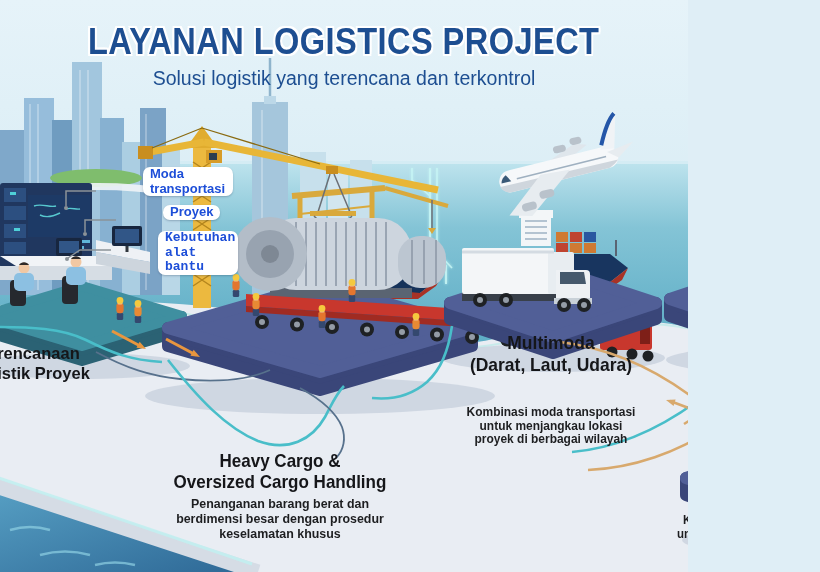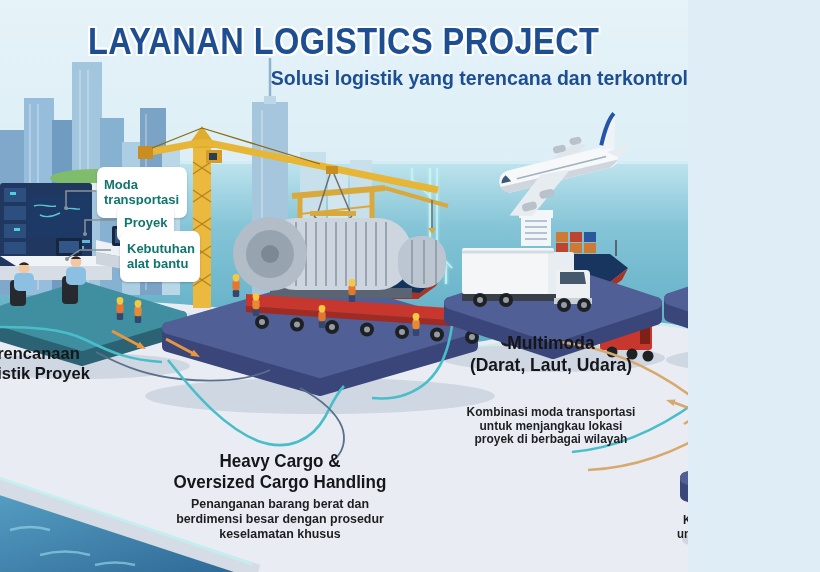--- a/index.html
+++ b/index.html
@@ -5,23 +5,23 @@
   html,body{margin:0;padding:0;background:#dfeef6;}
   #stage{position:relative;width:688px;height:572px;overflow:hidden;
          font-family:"Liberation Sans",sans-serif;
          background:linear-gradient(180deg,#e6f3f9 0%,#d4eaf3 55%,#c2e3ef 100%);}
   #scene{position:absolute;left:0;top:0;}
   .txt{position:absolute;color:#1a1b1e;white-space:nowrap;}
   .page-title{left:0;right:0;top:21px;text-align:center;color:#1d4e91;font-weight:800;
     font-size:37px;letter-spacing:.5px;
     text-shadow:-2px -2px 0 #fff,2px -2px 0 #fff,-2px 2px 0 #fff,2px 2px 0 #fff,0 -2px 0 #fff,0 2px 0 #fff,-2px 0 0 #fff,2px 0 0 #fff;}
   .page-title>span{display:inline-block;transform:scaleX(.88);transform-origin:center top;}
-  .page-sub{left:0;right:0;top:67px;text-align:right;color:#1d4e91;font-weight:700;font-size:19.5px;}
-  .callout{position:absolute;background:#fff;border-radius:7px;color:#0f766e;font-weight:800;
-    font-size:13px;line-height:1.12;padding:11px 7px;box-shadow:0 1px 2px rgba(40,60,90,.3);white-space:normal;}
+  .page-sub{left:0;right:0;top:67px;text-align:center;color:#1d4e91;font-weight:400;font-size:19.5px;}
+  .callout{position:absolute;background:#fff;border-radius:7px;color:#1d4ed8;font-weight:800;
+    font-size:13px;line-height:1.12;padding:0 7px;box-shadow:0 1px 2px rgba(40,60,90,.3);white-space:normal;margin-left:46px;}
   .cond{transform:scaleX(.92);transform-origin:center top;}
   .condL{transform:scaleX(.92);transform-origin:left top;}
   .block{position:absolute;text-align:center;}
   .h-title{font-weight:800;font-size:18.5px;line-height:21px;color:#151619;}
   .h-desc{font-weight:700;font-size:13.5px;line-height:15px;color:#1d1e20;}
   .m-title{font-weight:800;font-size:19px;line-height:22px;color:#151619;}
   .m-desc{font-weight:700;font-size:13px;line-height:13.5px;color:#1d1e20;}
   .os-label{font-weight:800;font-size:17px;line-height:19px;color:#151619;}
   .os-title{font-weight:800;font-size:16px;color:#151619;}
   .os-desc{font-weight:700;font-size:12.5px;color:#1d1e20;}
@@ -375,21 +375,21 @@
 <div class="txt page-sub">Solusi logistik yang terencana dan terkontrol</div>
 
 <svg width="90" height="104" style="position:absolute;left:758px;top:12px;">
   <text x="12" y="60" font-family="Liberation Sans, sans-serif" font-size="56" font-weight="800" fill="#c0262e" stroke="#d9a54e" stroke-width="6" paint-order="stroke">N</text>
   <text x="14" y="84" font-family="Liberation Sans, sans-serif" font-size="22" font-weight="800" fill="#1a3e8c" stroke="#ffffff" stroke-width="3" paint-order="stroke">LO</text>
   <path d="M14,94 C36,103 62,102 88,89" stroke="#1a3e8c" stroke-width="5" fill="none"></path>
 </svg>
 
 <div class="callout" style="left:97px;top:167px;width:76px;">Moda transportasi</div>
 <div class="callout" style="left:117px;top:205px;">Proyek</div>
-<div class="callout" style="left:120px;top:231px;width:66px;">Kebutuhan alat bantu</div>
+<div class="callout" style="left:112px;top:231px;width:66px;font-family:Liberation Mono, monospace;">Kebutuhan alat bantu</div>
 
 <div class="txt plan" style="left:-23px;top:344px;">Perencanaan</div>
 <div class="txt plan" style="left:-33px;top:364px;">Logistik Proyek</div>
 
 <div class="block cond" style="left:120px;top:450px;width:320px;">
   <div class="h-title">Heavy Cargo &amp;</div>
   <div class="h-title">Oversized Cargo Handling</div>
   <div class="h-desc" style="margin-top:4px;">Penanganan barang berat dan</div>
   <div class="h-desc">berdimensi besar dengan prosedur</div>
   <div class="h-desc">keselamatan khusus</div>

